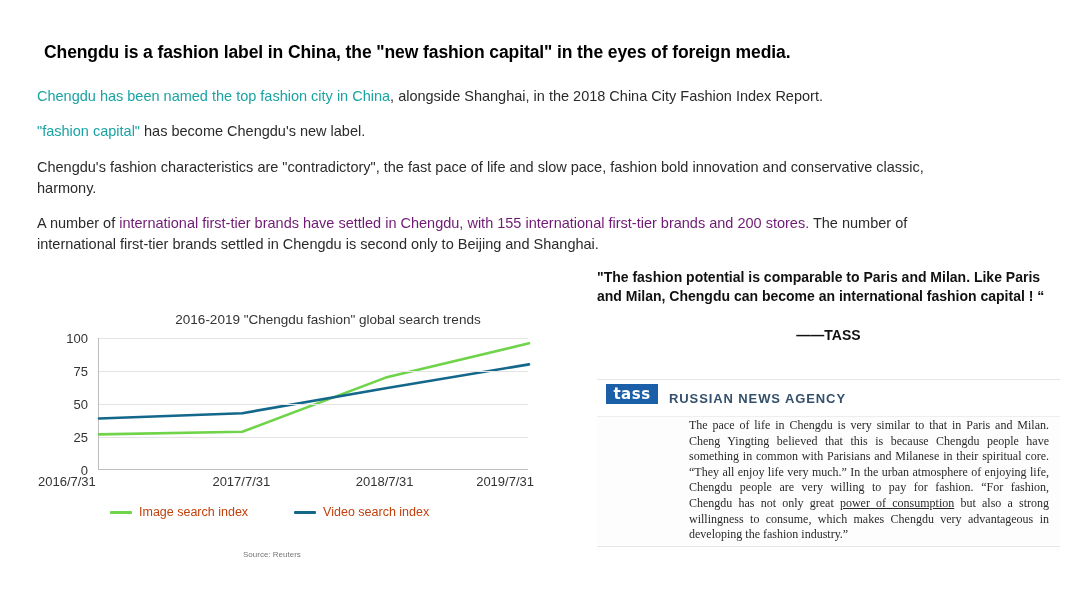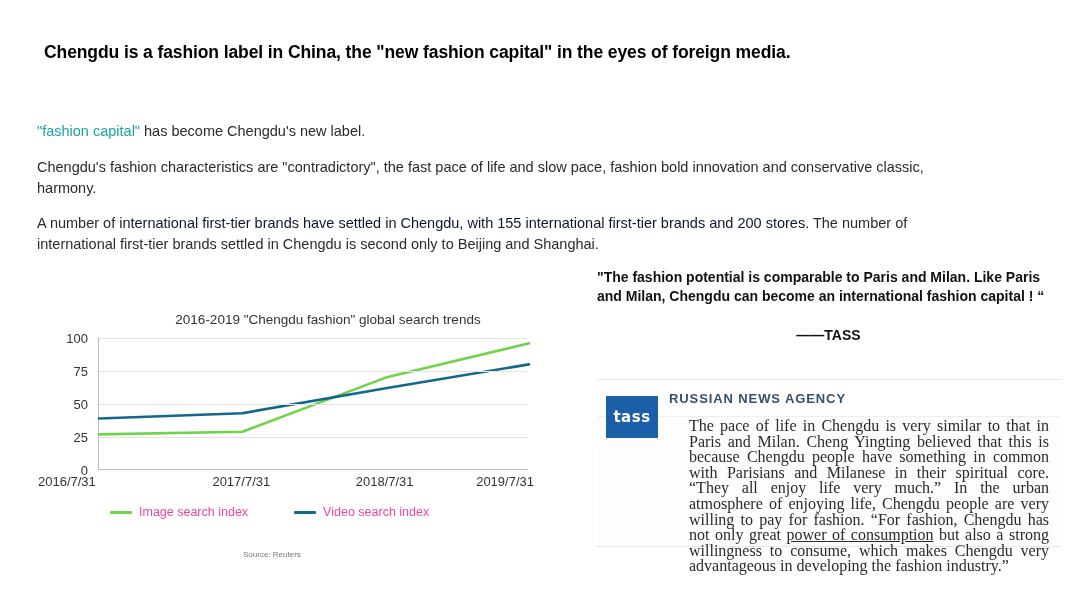--- a/index.html
+++ b/index.html
@@ -41,21 +41,21 @@
     font-size: 14.5px;
     line-height: 21px;
     color: #2b2b2b;
   }
   .p1 { top: 86px; }
   .p2 { top: 121px; }
   .p3 { top: 157px; }
   .p4 { top: 213px; }
 
   .accent { color: #1aa3a3; }
-  .accent2 { color: #0f172a; }
+  .accent2 { color: #701a75; }
 
   
   .chart-block {
     position: absolute;
     left: 38px;
     top: 300px;
     width: 520px;
     height: 270px;
   }
   .chart-title {
@@ -109,21 +109,21 @@
   }
   .legend {
     position: absolute;
     left: 72px;
     top: 205px;
     width: 420px;
     display: flex;
     gap: 46px;
     align-items: center;
     font-size: 12.5px;
-    color: #ec4899;
+    color: #c2410c;
   }
   .legend-item { display: flex; align-items: center; gap: 7px; }
   .legend-swatch {
     display: inline-block;
     width: 22px;
     height: 3px;
     border-radius: 1px;
   }
   .source {
     position: absolute;
@@ -171,23 +171,23 @@
     left: 0;
     top: 0;
     width: 463px;
     height: 36px;
     background: #ffffff;
     border-bottom: 1px solid #eeeeee;
   }
   .tass-logo {
     position: absolute;
     left: 9px;
-    top: 16px;
+    top: 4px;
     width: 52px;
-    height: 42px;
+    height: 20px;
     background: #1a5fa8;
     color: #ffffff;
     font-size: 15px;
     font-weight: bold;
     letter-spacing: 0.5px;
     display: flex;
     align-items: center;
     justify-content: center;
     font-family: "DejaVu Sans", sans-serif;
   }
@@ -199,34 +199,37 @@
     font-weight: bold;
     letter-spacing: 0.9px;
     color: #34506b;
   }
   .tass-body {
     position: absolute;
     left: 92px;
     top: 38px;
     width: 360px;
     font-family: "Liberation Serif", serif;
-    font-size: 16px;
+    font-size: 12px;
     line-height: 15.6px;
     color: #2a2a2a;
     text-align: justify;
   }
   .tass-body u { text-decoration: underline; }
 </style>
 </head>
 <body>
 
 <div class="page">
 
   <div class="headline">Chengdu is a fashion label in China, the "new fashion capital" in the eyes of foreign media.</div>
 
+  <div class="para p1">
+    <span class="accent">Chengdu has been named the top fashion city in China</span><span>, alongside Shanghai, in the 2018 China City Fashion Index Report.</span>
+  </div>
 
   <div class="para p2">
     <span class="accent">"fashion capital"</span><span> has become Chengdu's new label.</span>
   </div>
 
   <div class="para p3">Chengdu's fashion characteristics are "contradictory", the fast pace of life and slow pace, fashion bold innovation and conservative classic, harmony.</div>
 
   <div class="para p4">
     <span>A number of </span><span class="accent2">international first-tier brands have settled in Chengdu, with 155 international first-tier brands and 200 stores.</span><span> The number of international first-tier brands settled in Chengdu is second only to Beijing and Shanghai.</span>
   </div>

